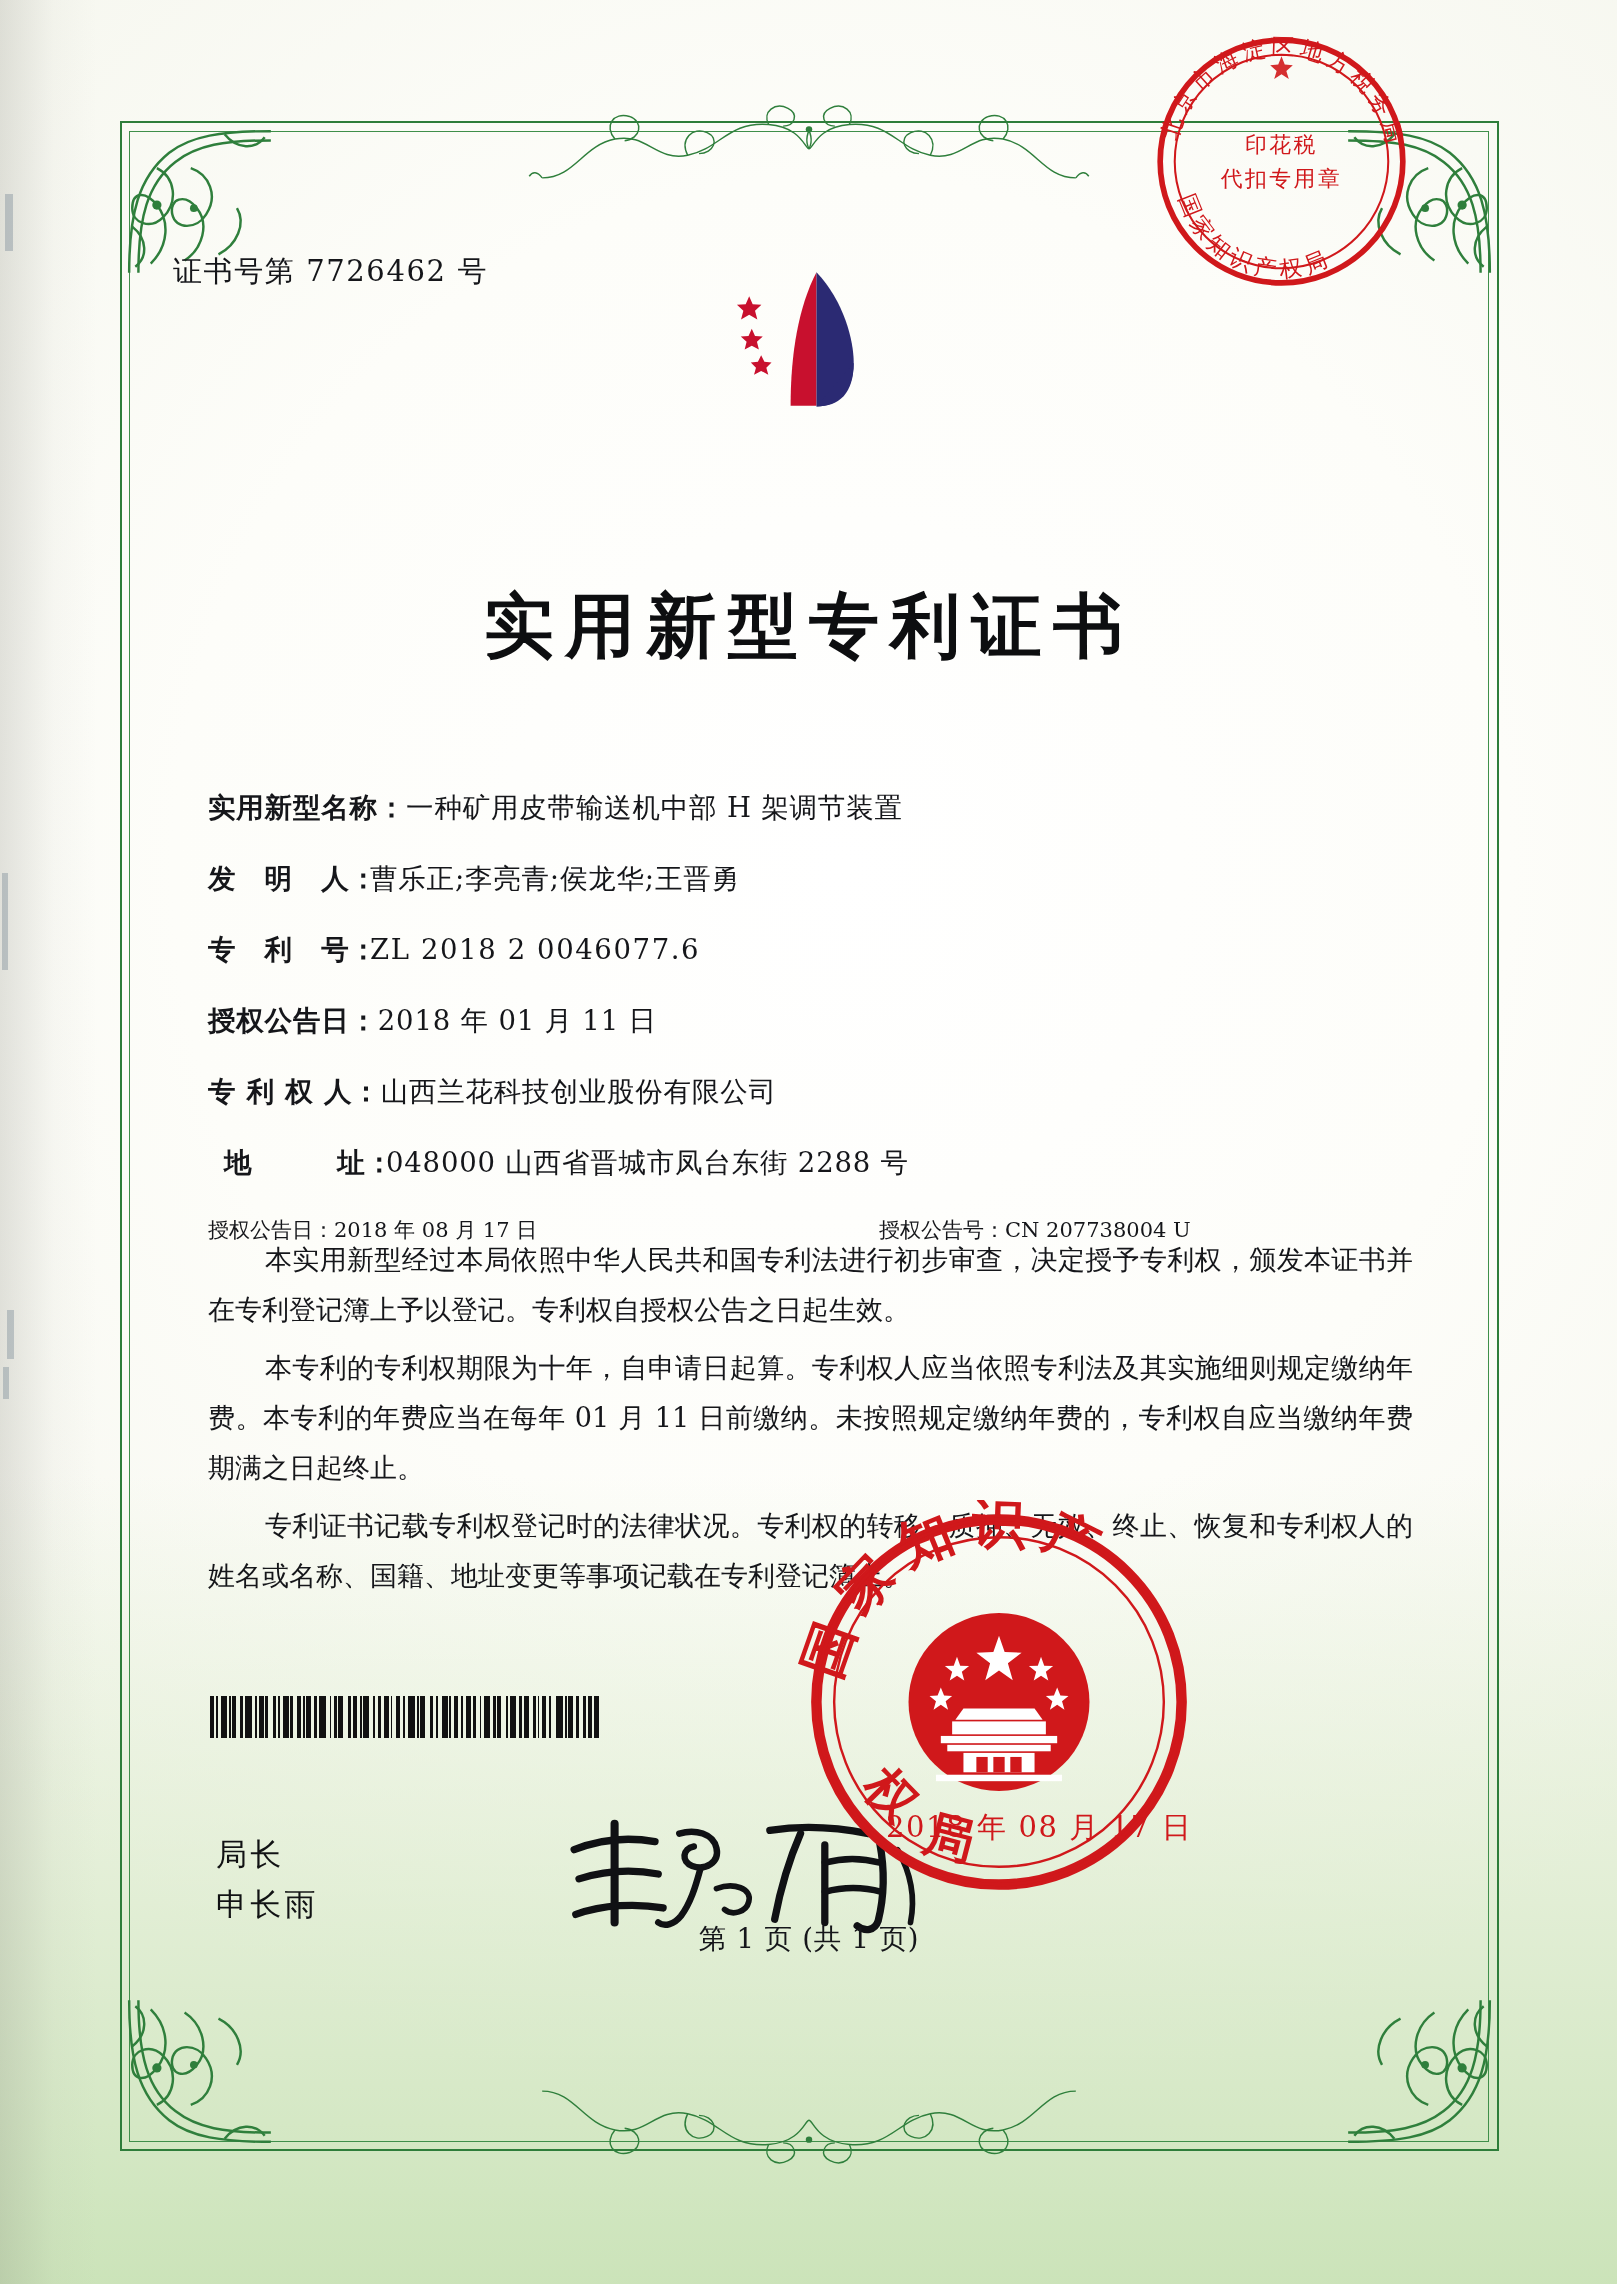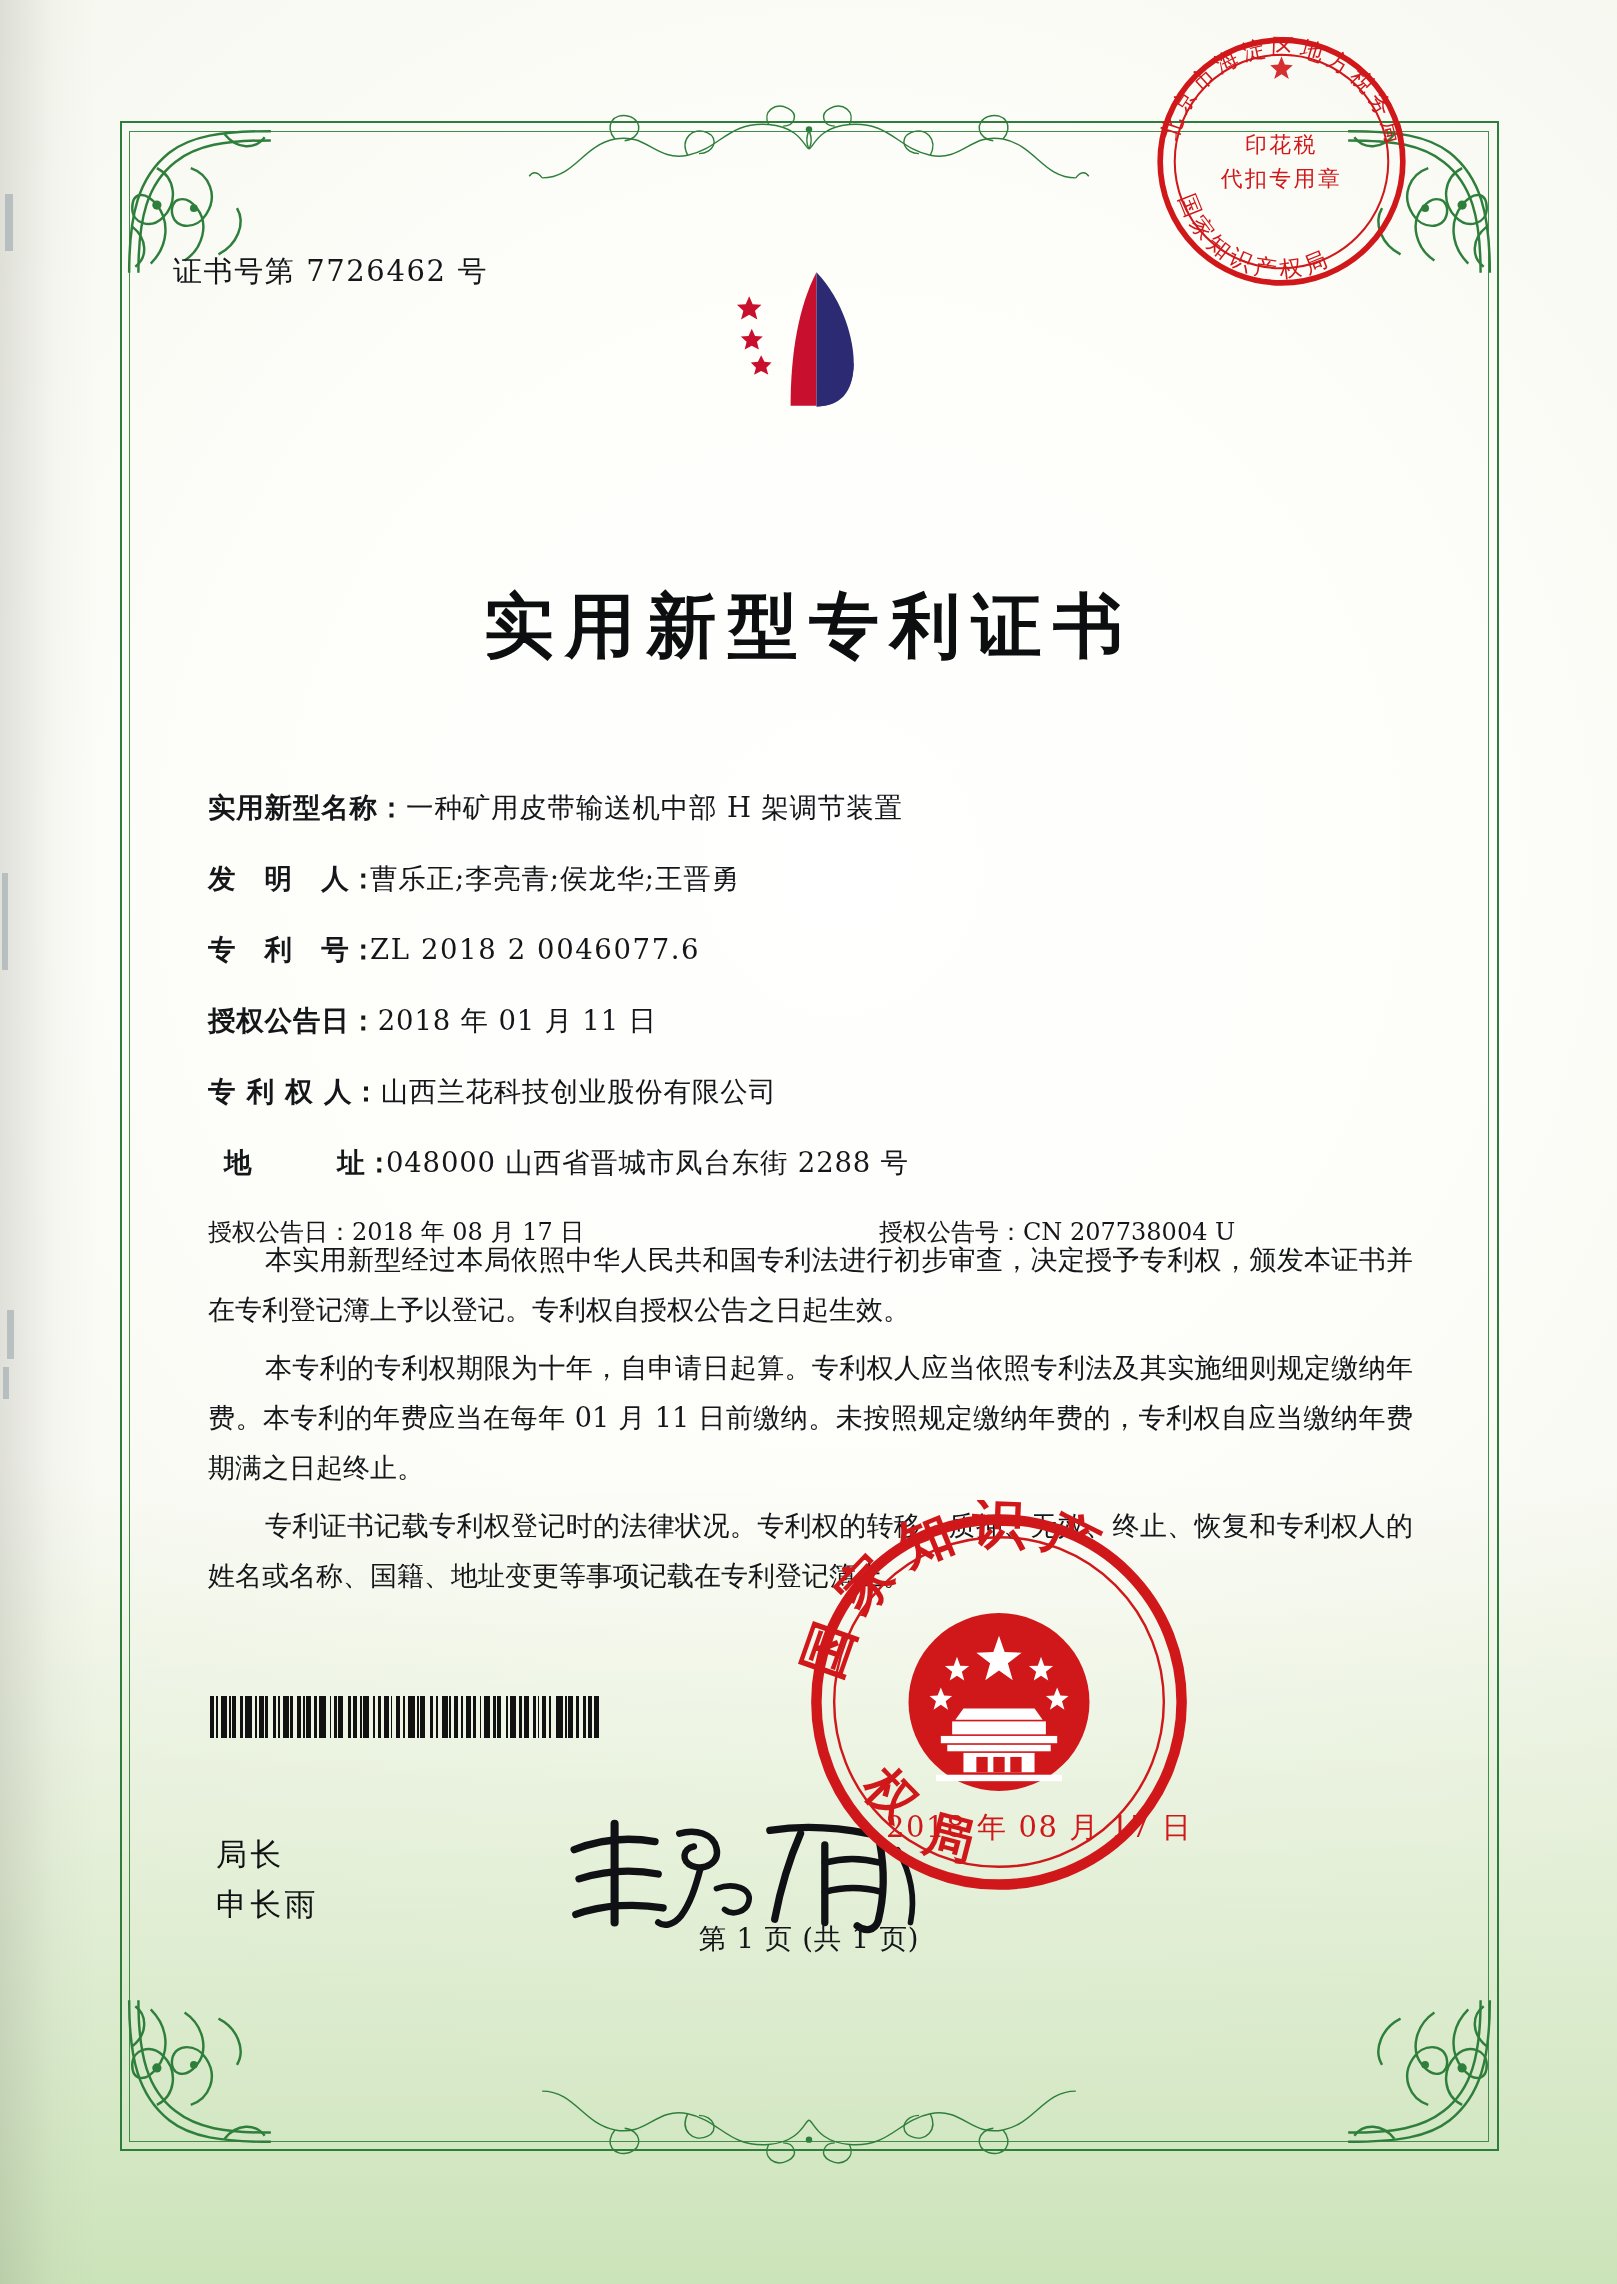--- a/index.html
+++ b/index.html
@@ -150,21 +150,21 @@
   .lbl.w-inventor { display:inline-block; width: 162px; text-align: center; }
   .lbl.w-patentno { display:inline-block; width: 162px; }
   .lbl.w-addr { display:inline-block; width: 162px; margin-left: 16px; }
   .val.mono-ish {
     font-family: "DejaVu Serif", "Liberation Serif", serif;
     letter-spacing: 1.6px;
   }
   .row-two-col {
     position: relative;
     height: 71px;
-    font-size: 24px;
+    font-size: 21px;
     white-space: nowrap;
   }
   .row-two-col .col-right {
     position: absolute;
     left: 671px; top: 0;
   }
 
   .paras {
     position: absolute;
     left: 79px; top: 1104px;

